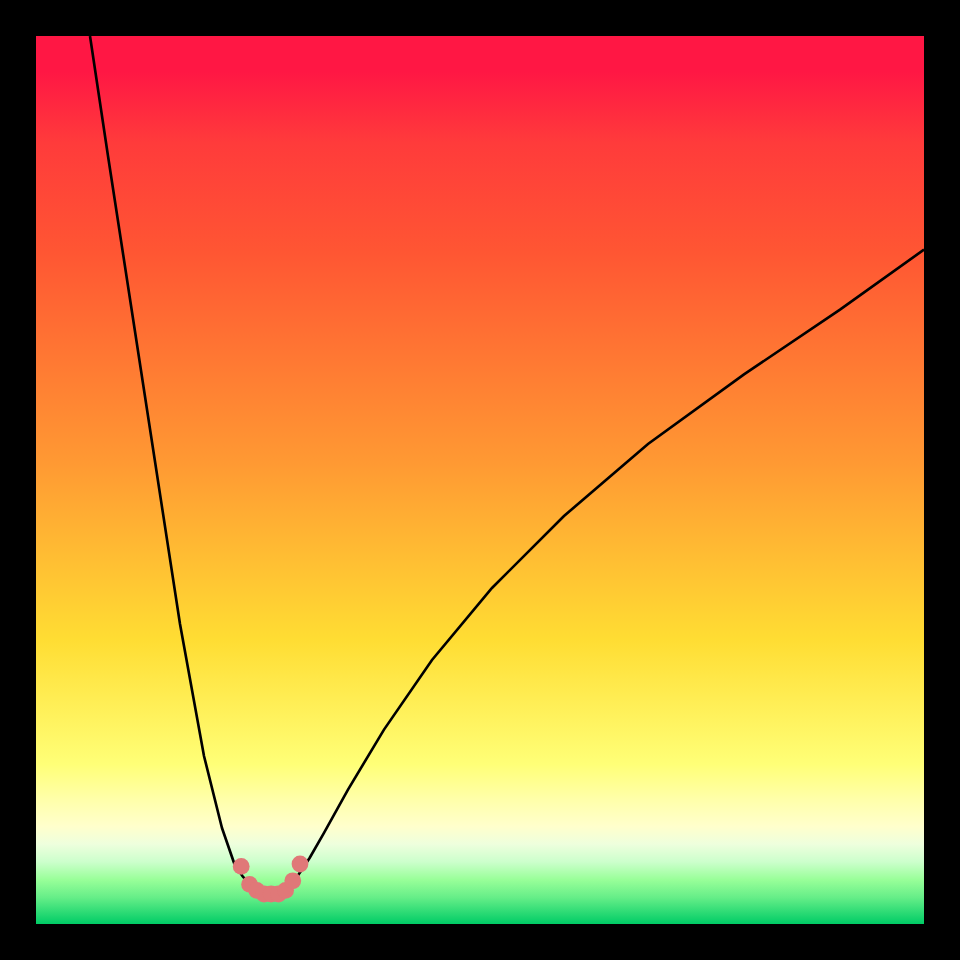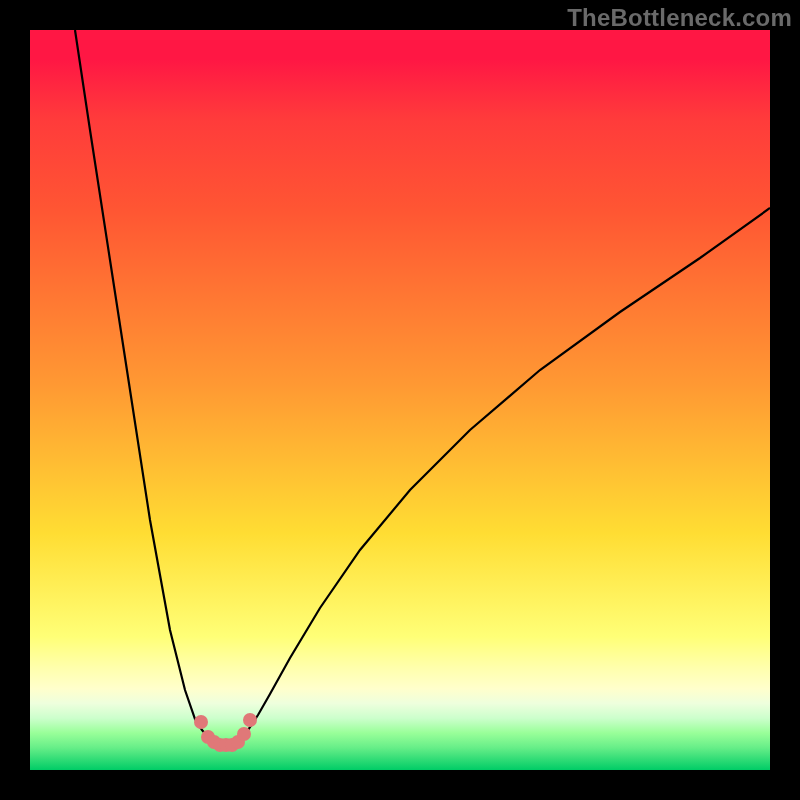--- a/index.html
+++ b/index.html
@@ -63,21 +63,20 @@
     border-radius: 50%;
     background: #e07878;
     transform: translate(-50%, -50%);
     z-index: 4;
   }
 </style>
 </head>
 <body>
 
 <div class="frame">
-  <div class="watermark">TheBottleneck.com</div>
 
   <div class="plot-area">
     <svg class="curve" viewBox="0 0 740 740" preserveAspectRatio="none">
       <path d="M 45 0
                L 60 100
                L 80 230
                L 100 360
                L 120 490
                L 140 600
                L 155 660

